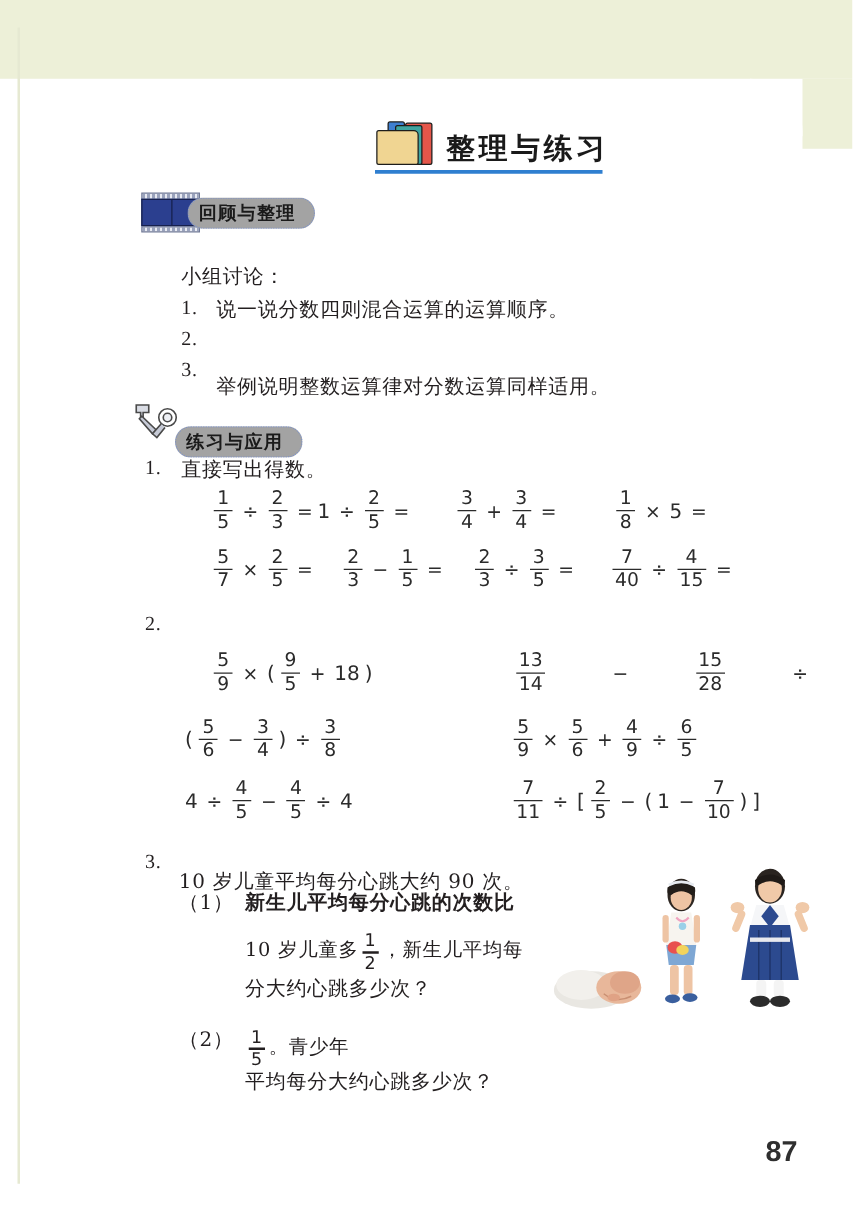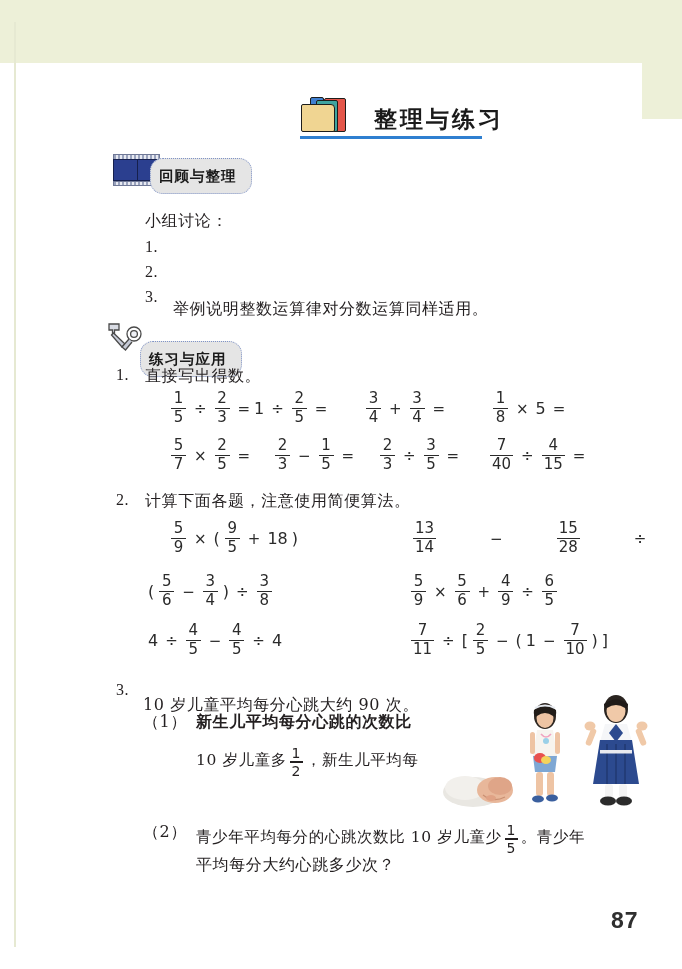--- a/index.html
+++ b/index.html
@@ -32,21 +32,21 @@
   }
 
   
   .page{
     position:absolute; left:0; top:0; width:682px; height:969px;
   }
 
   
   .chapter-head{
     position:absolute; left:300px; top:96px;
-    display:flex; align-items:flex-end; gap:26px;justify-content:space-between;
+    display:flex; align-items:flex-end; gap:9px;justify-content:space-between;
   }
   .folder-icon{ width:48px; height:38px; position:relative; }
   .folder-icon .tab-r{ position:absolute; left:24px; top:2px; width:22px; height:34px;
       background:#e4564a; border:1.4px solid #1d1d1b; border-radius:2px;}
   .folder-icon .tab-g{ position:absolute; left:16px; top:4px; width:22px; height:32px;
       background:#3fa4a0; border:1.4px solid #1d1d1b; border-radius:2px;}
   .folder-icon .tab-b{ position:absolute; left:10px; top:1px; width:14px; height:9px;
       background:#3f7fd0; border:1.4px solid #1d1d1b; border-radius:2px;}
   .folder-icon .body{ position:absolute; left:1px; top:8px; width:34px; height:28px;
       background:#f0d592; border:1.6px solid #1d1d1b; border-radius:2px 4px 2px 2px;}
@@ -57,21 +57,21 @@
   }
   .chapter-rule{
     position:absolute; left:300px; top:136px; width:182px; height:2.6px;
     background:#2f7fd0;
   }
 
   
   .badge{
     position:absolute; display:flex; align-items:center; gap:7px;
     border:1.6px dotted #7f93c7; border-radius:13px;
-    background:#e5e5e5; padding:2px 14px 2px 8px; height:36px;
+    background:#a3a3a3; padding:2px 14px 2px 8px; height:25px;
   }
   .badge-label{
     font-family:"DejaVu Sans","Liberation Sans",sans-serif;
     font-weight:bold; font-size:14.5px; letter-spacing:1px; color:#1a1a1a;
   }
   #badge-review{ left:150px; top:158px; }
   #badge-practice{ left:140px; top:341px; }
 
   .book-icon{
     position:absolute; left:113px; top:154px; width:47px; height:32px;
@@ -138,21 +138,21 @@
     font-size:15.5px; letter-spacing:0.6px; white-space:nowrap;
     font-family:"DejaVu Serif","Liberation Serif",serif;
   }
 
   
   .photos{ position:absolute; left:443px; top:694px; width:228px; height:116px; }
   .photo{ position:absolute; }
 
   .page-number{
     position:absolute; right:44px; bottom:34px;
-    font-family:Liberation Mono, monospace;
+    font-family:Liberation Sans, sans-serif;
     font-size:23px; font-weight:bold; color:#2f2f2f;
   }
 </style>
 </head>
 <body>
 
 <div class="page">
 
   <div class="top-band"></div>
   <div class="top-band-right"></div>
@@ -175,20 +175,21 @@
       <span class="slab"></span>
       <span class="foot"></span>
   </span>
   <div class="badge" id="badge-review">
     <span class="badge-label">回顾与整理</span>
   </div>
 
   <div class="body-text cn" style="left:145px; top:211px;">小组讨论：</div>
 
   <div class="body-text num" style="left:145px; top:238px;">1.</div>
+  <div class="body-text cn" style="left:173px; top:238px;">说一说分数四则混合运算的运算顺序。</div>
 
   <div class="body-text num" style="left:145px; top:263px;">2.</div>
   <div class="body-text cn" style="left:173px; top:263px;margin-top:36px;">举例说明整数运算律对分数运算同样适用。</div>
 
   <div class="body-text num" style="left:145px; top:288px;">3.</div>
 
   <svg class="tool-icon" viewBox="0 0 46 34">
     <g stroke="#4a4a4a" stroke-width="1.3" fill="#d9dce4">
       <path d="M6 4 L16 4 L16 10 L11.5 10 L11.5 14 L9.5 14 L9.5 10 L6 10 Z"></path>
       <path d="M10.5 13 L22 24 L19 27 L8.5 15 Z" fill="#c6cad6"></path>
@@ -304,21 +305,20 @@
       <span class="op">÷</span>
       <span class="frac">
         <span class="n">4</span>
         <span class="bar"></span>
         <span class="d">15</span>
       </span>
       <span class="op">=</span>
     </div>
 
   <div class="body-text num" style="left:116px; top:491px;">2.</div>
-  <div class="body-text cn" style="left:145px; top:491px;">计算下面各题，注意使用简便算法。</div>
 
   <div class="expr" id="p2r0c0" style="left:168px; top:521px;">
       <span class="frac">
         <span class="n">5</span>
         <span class="bar"></span>
         <span class="d">9</span>
       </span>
       <span class="op">×</span>
       <span class="tok">(</span>
       <span class="frac">
@@ -449,24 +449,24 @@
   <div class="inline-line" style="left:196px; top:745px;">
     <span>10 岁儿童多</span>
     <span class="ifrac">
       <span class="n">1</span>
       <span class="bar"></span>
       <span class="d">2</span>
     </span>
     <span>，新生儿平均每</span>
   </div>
 
+  <div class="body-text cn" style="left:196px; top:781px;">分大约心跳多少次？</div>
 
   <div class="body-text cn" style="left:143px; top:822px;">（2）</div>
   <div class="inline-line" style="left:196px; top:822px;">
-    <span>青少年平均每分的心跳次数比 10 岁儿童少</span>
     <span class="ifrac">
       <span class="n">1</span>
       <span class="bar"></span>
       <span class="d">5</span>
     </span>
     <span>。青少年</span>
   </div>
   <div class="body-text cn" style="left:196px; top:855px;">平均每分大约心跳多少次？</div>
 
   <div class="photos">

